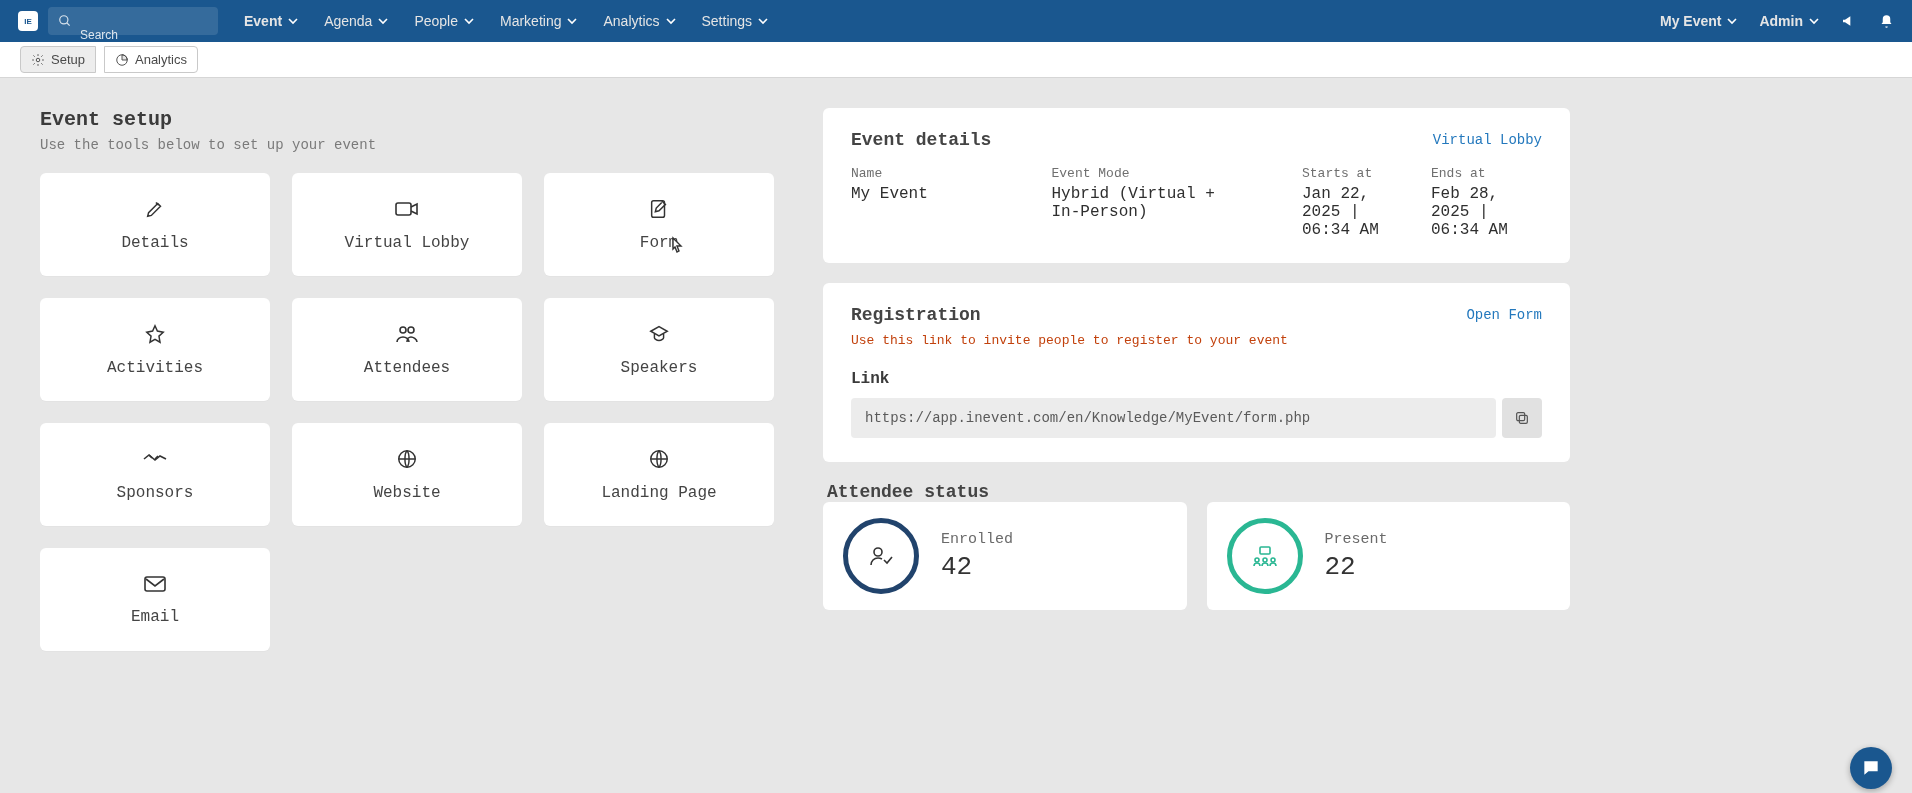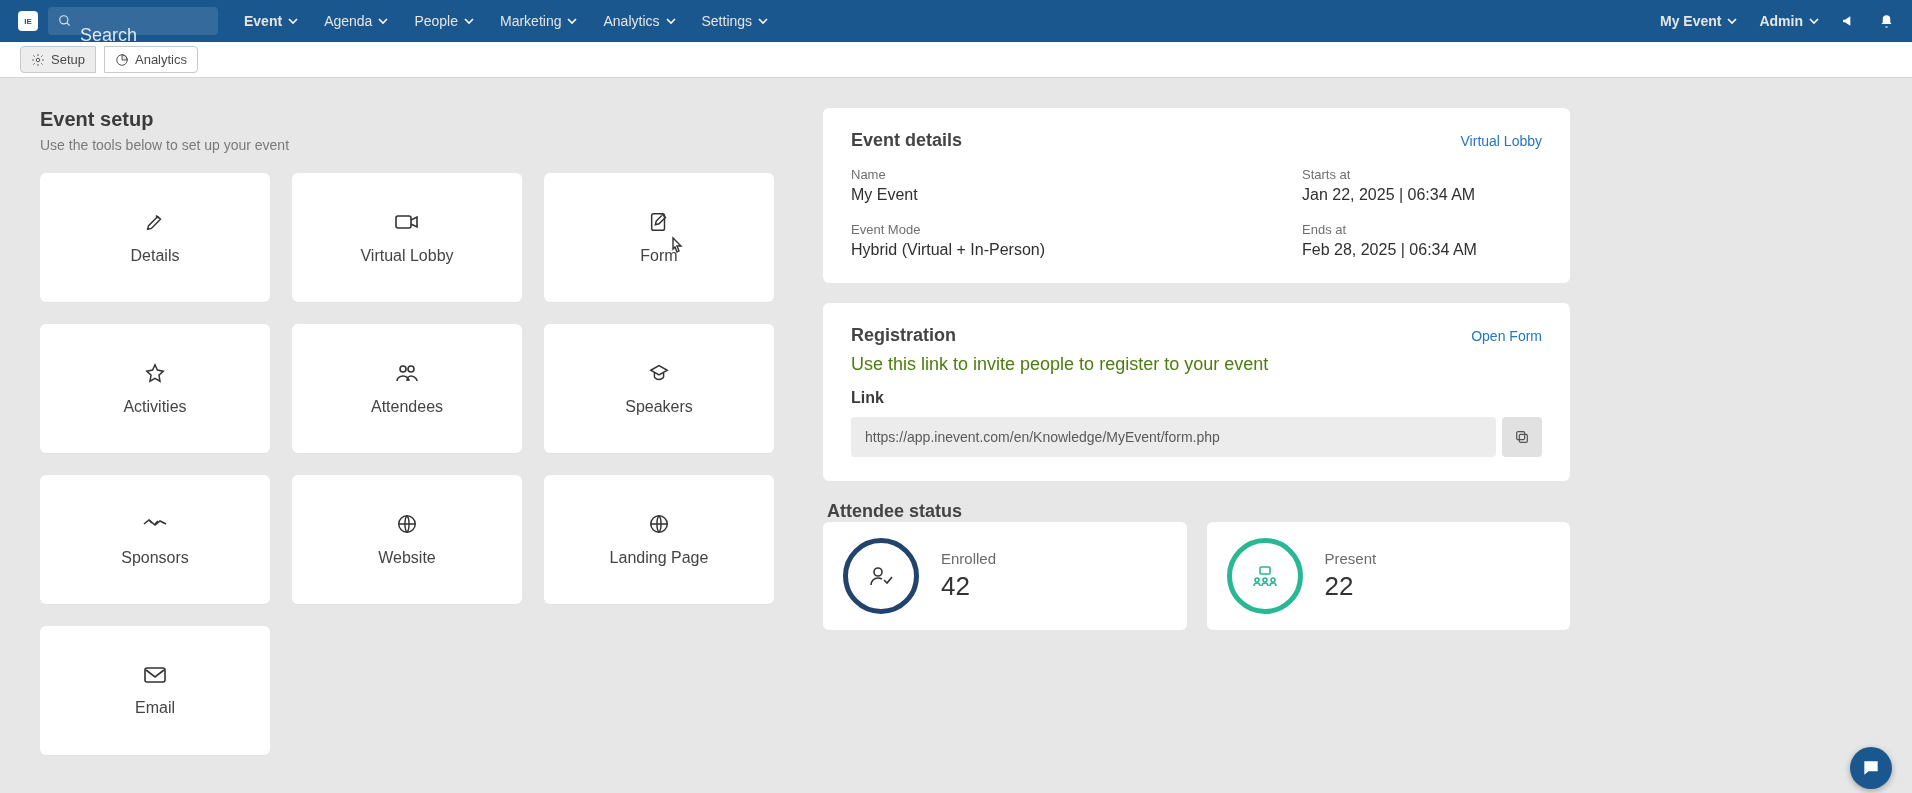--- a/index.html
+++ b/index.html
@@ -33,21 +33,21 @@
     display:flex;align-items:center;gap:8px;
     background: rgba(255,255,255,0.12);
     border-radius:4px;
     height:28px;
     padding:0 10px;
     width:170px;
     margin-right:16px;
   }
   .search-wrap svg{opacity:.8}
   .search-wrap input{
-    border:none;background:transparent;outline:none;color:#fff;font-size:18px;width:100%;margin-top:28px;
+    border:none;background:transparent;outline:none;color:#fff;font-size:12px;width:100%;margin-top:28px;
   }
   .search-wrap input::placeholder{color:rgba(255,255,255,0.85);}
   .nav-items{display:flex;gap:26px;}
   .nav-item{display:flex;align-items:center;gap:6px;font-size:14px;cursor:pointer;color:#e5e5e5;}
   .nav-item.bold{font-weight:700;}
   .nav-right{margin-left:auto;display:flex;align-items:center;gap:22px;}
   .nav-right .nav-item{font-weight:600;font-size:14px;}
   .icon-btn{cursor:pointer;display:flex;align-items:center;}
 
   
@@ -61,58 +61,59 @@
     padding:5px 10px;font-size:13px;color:#4a4a4a;cursor:pointer;background:#fff;
   }
   .segbtn:first-child{border-top-left-radius:4px;border-bottom-left-radius:4px;background:#ededed;}
   .segbtn:last-child{border-top-right-radius:4px;border-bottom-right-radius:4px;margin-left:-1px;}
 
   
   .scroll-area{
     height:calc(793px - 42px - 36px);
     overflow-y:scroll;
     padding: 30px 40px 40px 40px;
+    font-family: Liberation Mono, monospace;
   }
   .cols{
     display:flex;gap:48px;align-items:flex-start;
     max-width:1530px;
   }
   .left{width:735px;}
   .right{flex:1;}
 
   .page-title{font-size:20px;font-weight:700;color:#3b3b3b;margin-bottom:6px;}
   .page-sub{font-size:14px;color:#7a7a7a;margin-bottom:20px;}
 
   .grid{
     display:grid;
     grid-template-columns: repeat(3, 230px);
     gap:22px;
   }
   .tile{
-    background:#fff;border-radius:6px;height:129px;
+    background:#fff;border-radius:6px;height:103px;
     display:flex;flex-direction:column;align-items:center;justify-content:center;gap:14px;
     cursor:pointer;color:#444;
     box-shadow:0 1px 1px rgba(0,0,0,0.02);
   }
   .tile .lbl{font-size:16px;color:#444;}
 
   
   .card{
     background:#fff;border-radius:6px;padding:22px 28px 24px 28px;margin-bottom:20px;
   }
   .card-head{display:flex;justify-content:space-between;align-items:center;margin-bottom:16px;}
   .card-title{font-size:18px;font-weight:600;color:#444;}
   .link{color:#2378bd;font-size:14px;cursor:pointer;}
   .kv-row{display:flex;gap:60px;}
   .kv{flex:1;}
   .kv .k{font-size:13px;color:#6f6f6f;margin-bottom:4px;}
   .kv .v{font-size:16px;color:#2f2f2f;}
-  .kv-stack{display:flex;flex-direction:column;gap:18px;flex:1;}
-
-  .hint{font-size:18px;color:#4d7c0f;margin-top:-8px;margin-bottom:14px;}
+  .kv-stack{display:flex;flex-direction:row;gap:18px;flex:1;}
+
+  .hint{font-size:13px;color:#c2410c;margin-top:-8px;margin-bottom:22px;}
   .field-label{font-size:16px;color:#3a3a3a;font-weight:600;margin-bottom:10px;}
   .url-row{display:flex;align-items:stretch;}
   .url-box{
     flex:1;background:#ececec;border-radius:4px;padding:12px 14px;font-size:14px;color:#5a5a5a;
   }
   .copy-btn{
     width:40px;background:#e1e1e1;border-radius:4px;margin-left:6px;
     display:flex;align-items:center;justify-content:center;cursor:pointer;
   }
 

